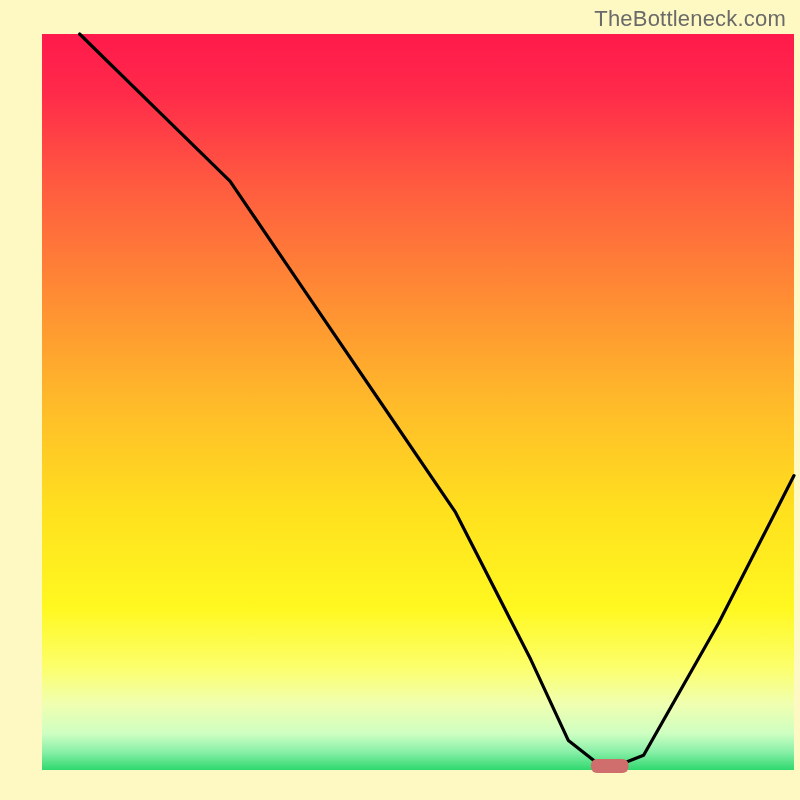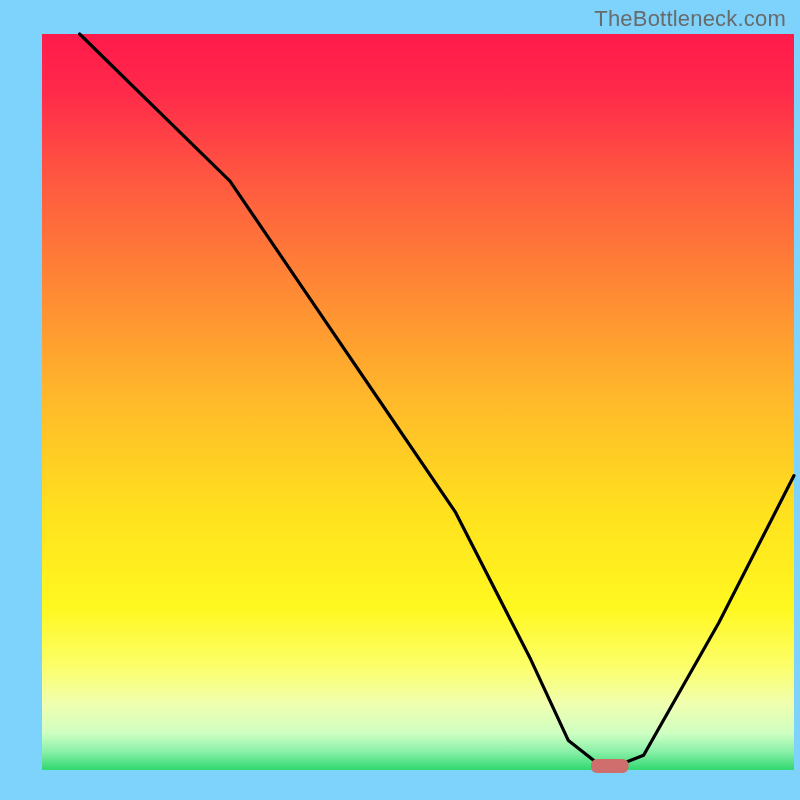--- a/index.html
+++ b/index.html
@@ -10,21 +10,21 @@
     background: #000;
     overflow: hidden;
     font-family: Arial, Helvetica, sans-serif;
   }
   .frame {
     position: absolute;
     top: 0;
     left: 0;
     width: 800px;
     height: 800px;
-    background: #7dd3fc;
+    background: #fef9c3;
   }
   .watermark {
     position: absolute;
     top: 6px;
     right: 14px;
     color: #6a6a6a;
     font-size: 22px;
     letter-spacing: 0.2px;
     font-weight: 500;
   }

